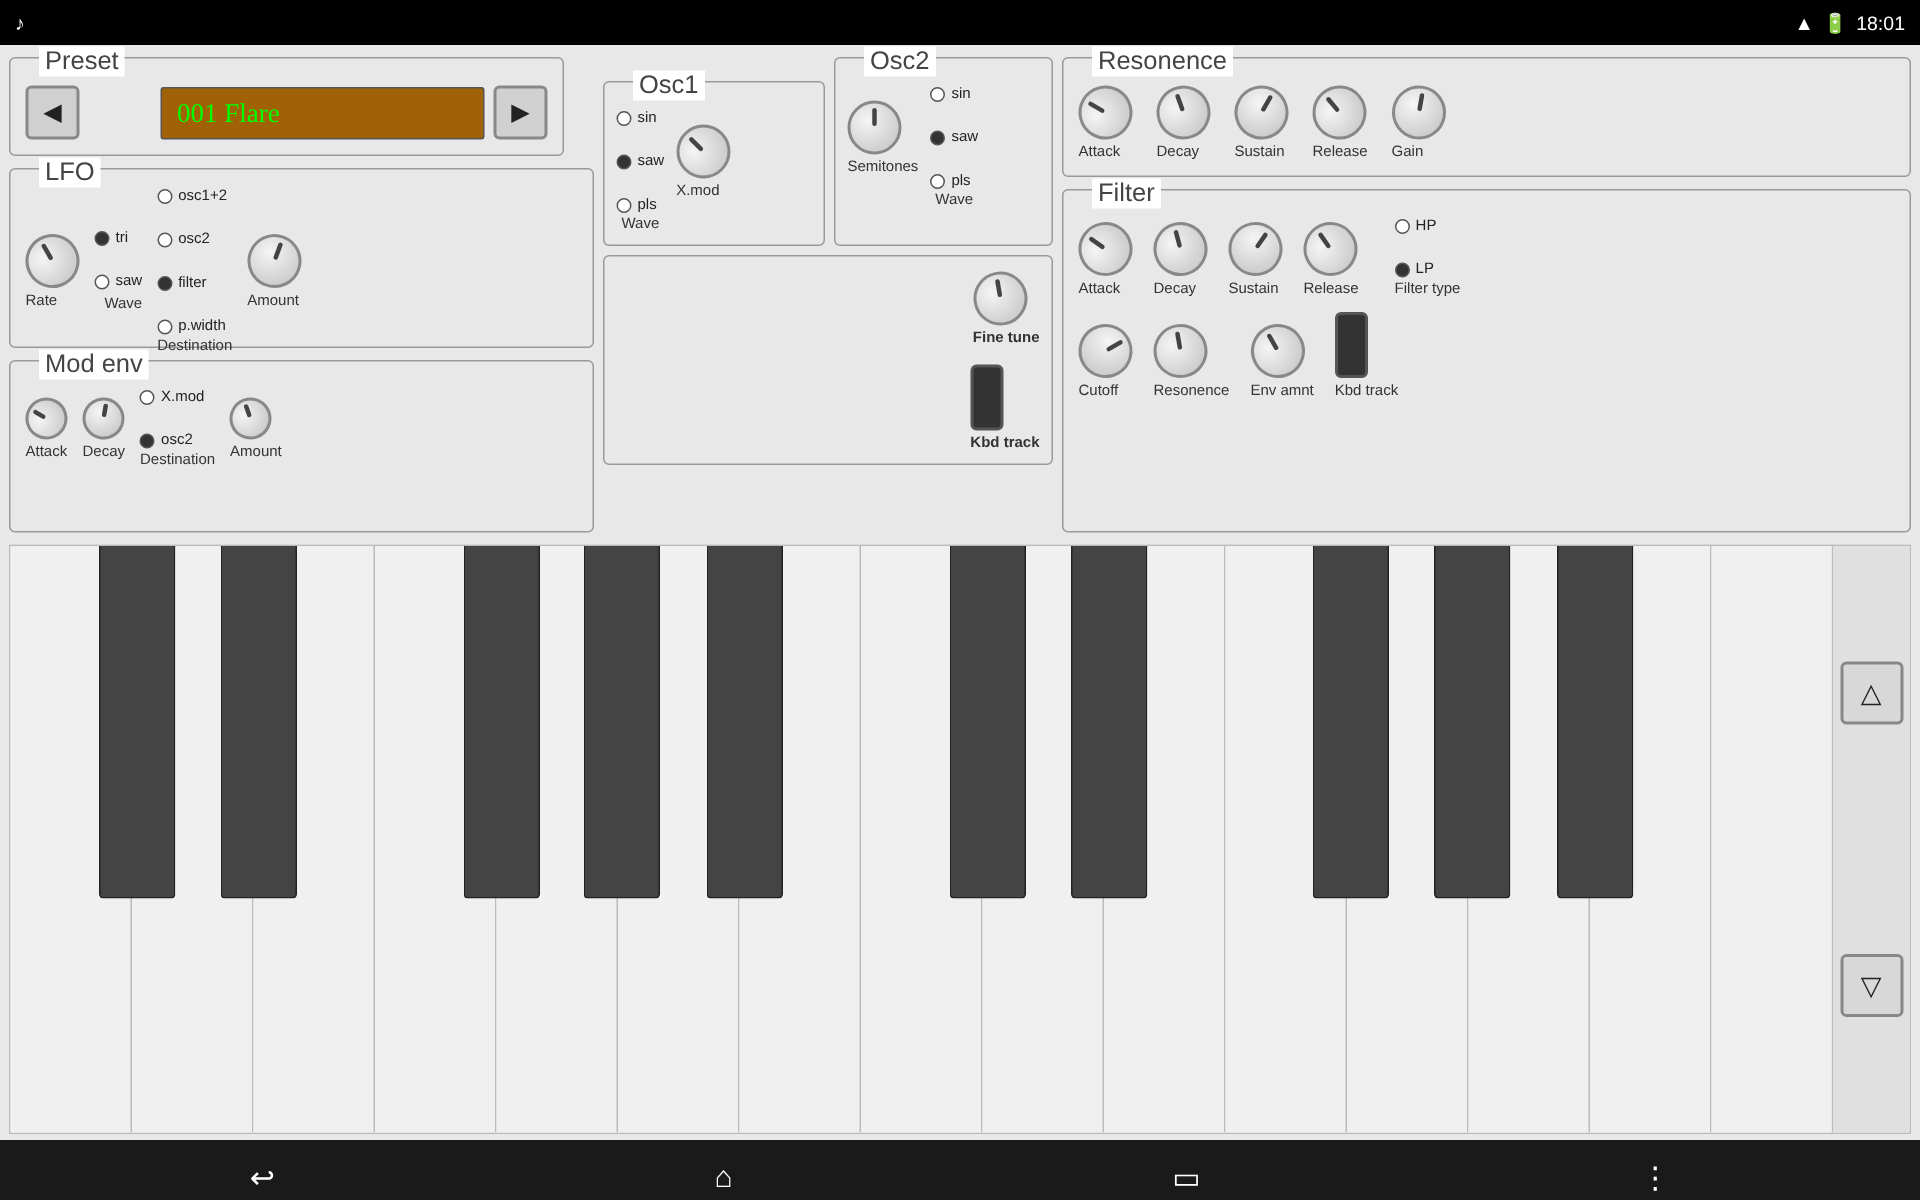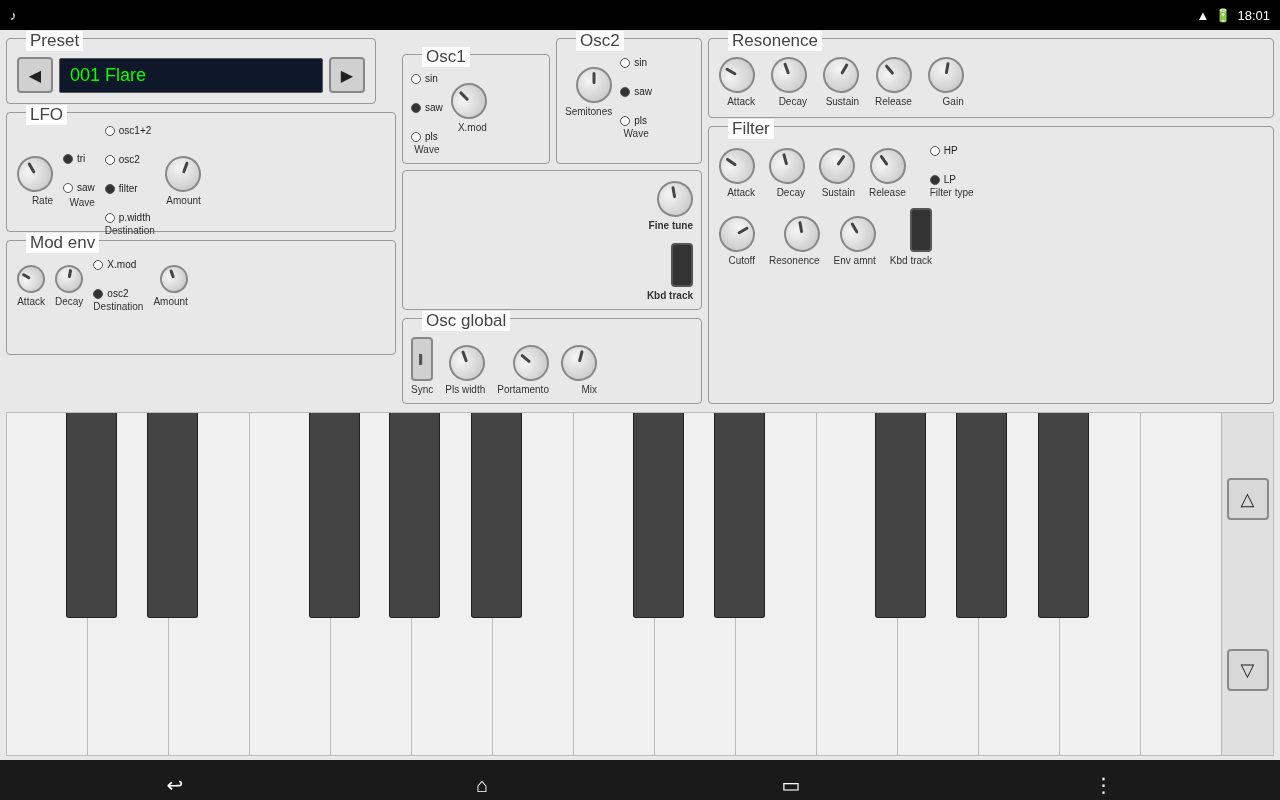--- a/index.html
+++ b/index.html
@@ -50,21 +50,21 @@
       background: #ffffff;
       padding: 0 4px;
       font-size: 17px;
       color: #444;
     }
 
     
     .knob-container {
       display: flex;
       flex-direction: column;
-      align-items: flex-end;
+      align-items: flex-start;
       gap: 3px;
     }
     .knob {
       width: 36px;
       height: 36px;
       border-radius: 50%;
       border: 2px solid #888;
       background: radial-gradient(circle at 35% 35%, #f5f5f5, #c0c0c0);
       position: relative;
       display: flex;
@@ -113,27 +113,28 @@
       background: #d0d0d0;
       border-radius: 4px;
       display: flex;
       align-items: center;
       justify-content: center;
       cursor: pointer;
       font-size: 16px;
     }
     #preset-name {
       flex: 1;
-      background: #0f172a;
+      background: #a16207;
       color: #00ff00;
       font-size: 18px;
       padding: 6px 10px;
       border: 1px solid #555;
       border-radius: 2px;
-      font-family: Liberation Sans, sans-serif;
+      font-family: Liberation Serif, serif;
+      margin-left: 48px;
     }
     .radio-group {
       display: flex;
       flex-direction: column;
       gap: 18px;
     }
     .radio-item {
       display: flex;
       align-items: center;
       gap: 4px;
@@ -415,47 +416,20 @@
         <div class="knob-container">
           <div class="knob" style="transform:rotate(-10deg);"></div>
           <span class="knob-label">Fine tune</span>
         </div>
         <div class="knob-container">
           <div class="kbd-track-slider"></div>
           <span class="knob-label">Kbd track</span>
         </div>
       </div>
 
-      <div class="panel" style="padding:18px 8px 8px 8px; position:relative;">
-        <span class="panel-title">Osc global</span>
-        <div style="display:flex; flex-direction:row; gap:12px; align-items:flex-end;">
-
-          <div class="knob-container">
-            <div class="sync-toggle">
-              <span style="font-size:9px; color:#555;">▌</span>
-            </div>
-            <span class="knob-label">Sync</span>
-          </div>
-
-          <div class="knob-container">
-            <div class="knob" style="transform:rotate(-20deg);"></div>
-            <span class="knob-label">Pls width</span>
-          </div>
-
-          <div class="knob-container">
-            <div class="knob" style="transform:rotate(-50deg);"></div>
-            <span class="knob-label">Portamento</span>
-          </div>
-
-          <div class="knob-container">
-            <div class="knob" style="transform:rotate(15deg);"></div>
-            <span class="knob-label">Mix</span>
-          </div>
-        </div>
-      </div>
 
     </div>
 
     <div id="right-column" class="flex-col gap8" style="flex:1;">
 
       <div class="panel" style="padding:18px 10px 10px 10px; position:relative;">
         <span class="panel-title">Resonence</span>
         <div style="display:flex; flex-direction:row; gap:16px; align-items:flex-end;">
           <div class="knob-container">
             <div class="knob" style="transform:rotate(-60deg);"></div>

